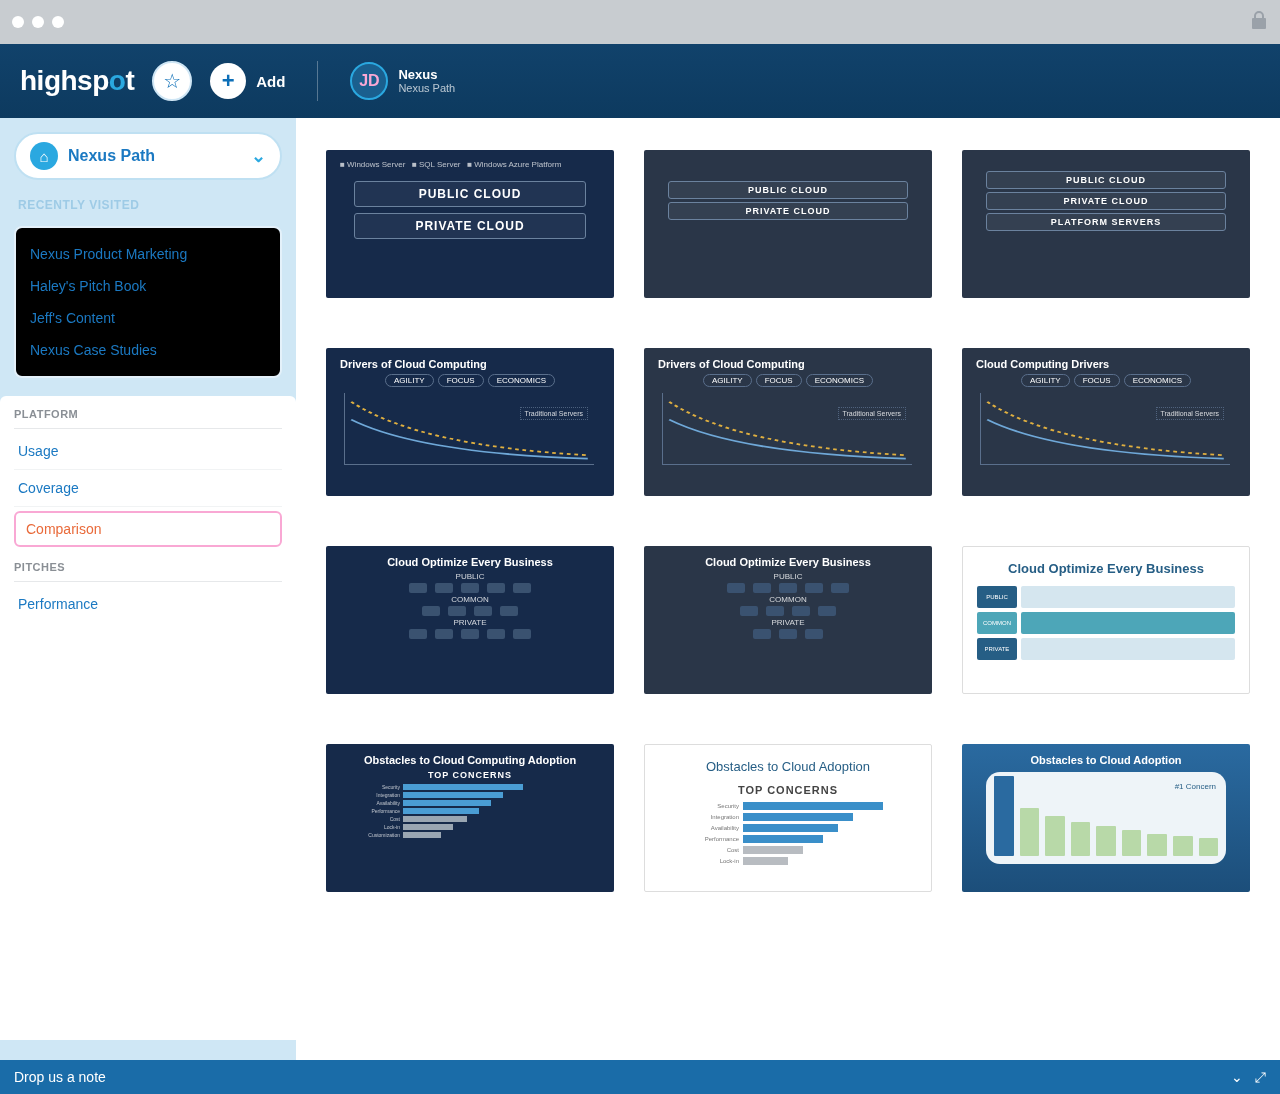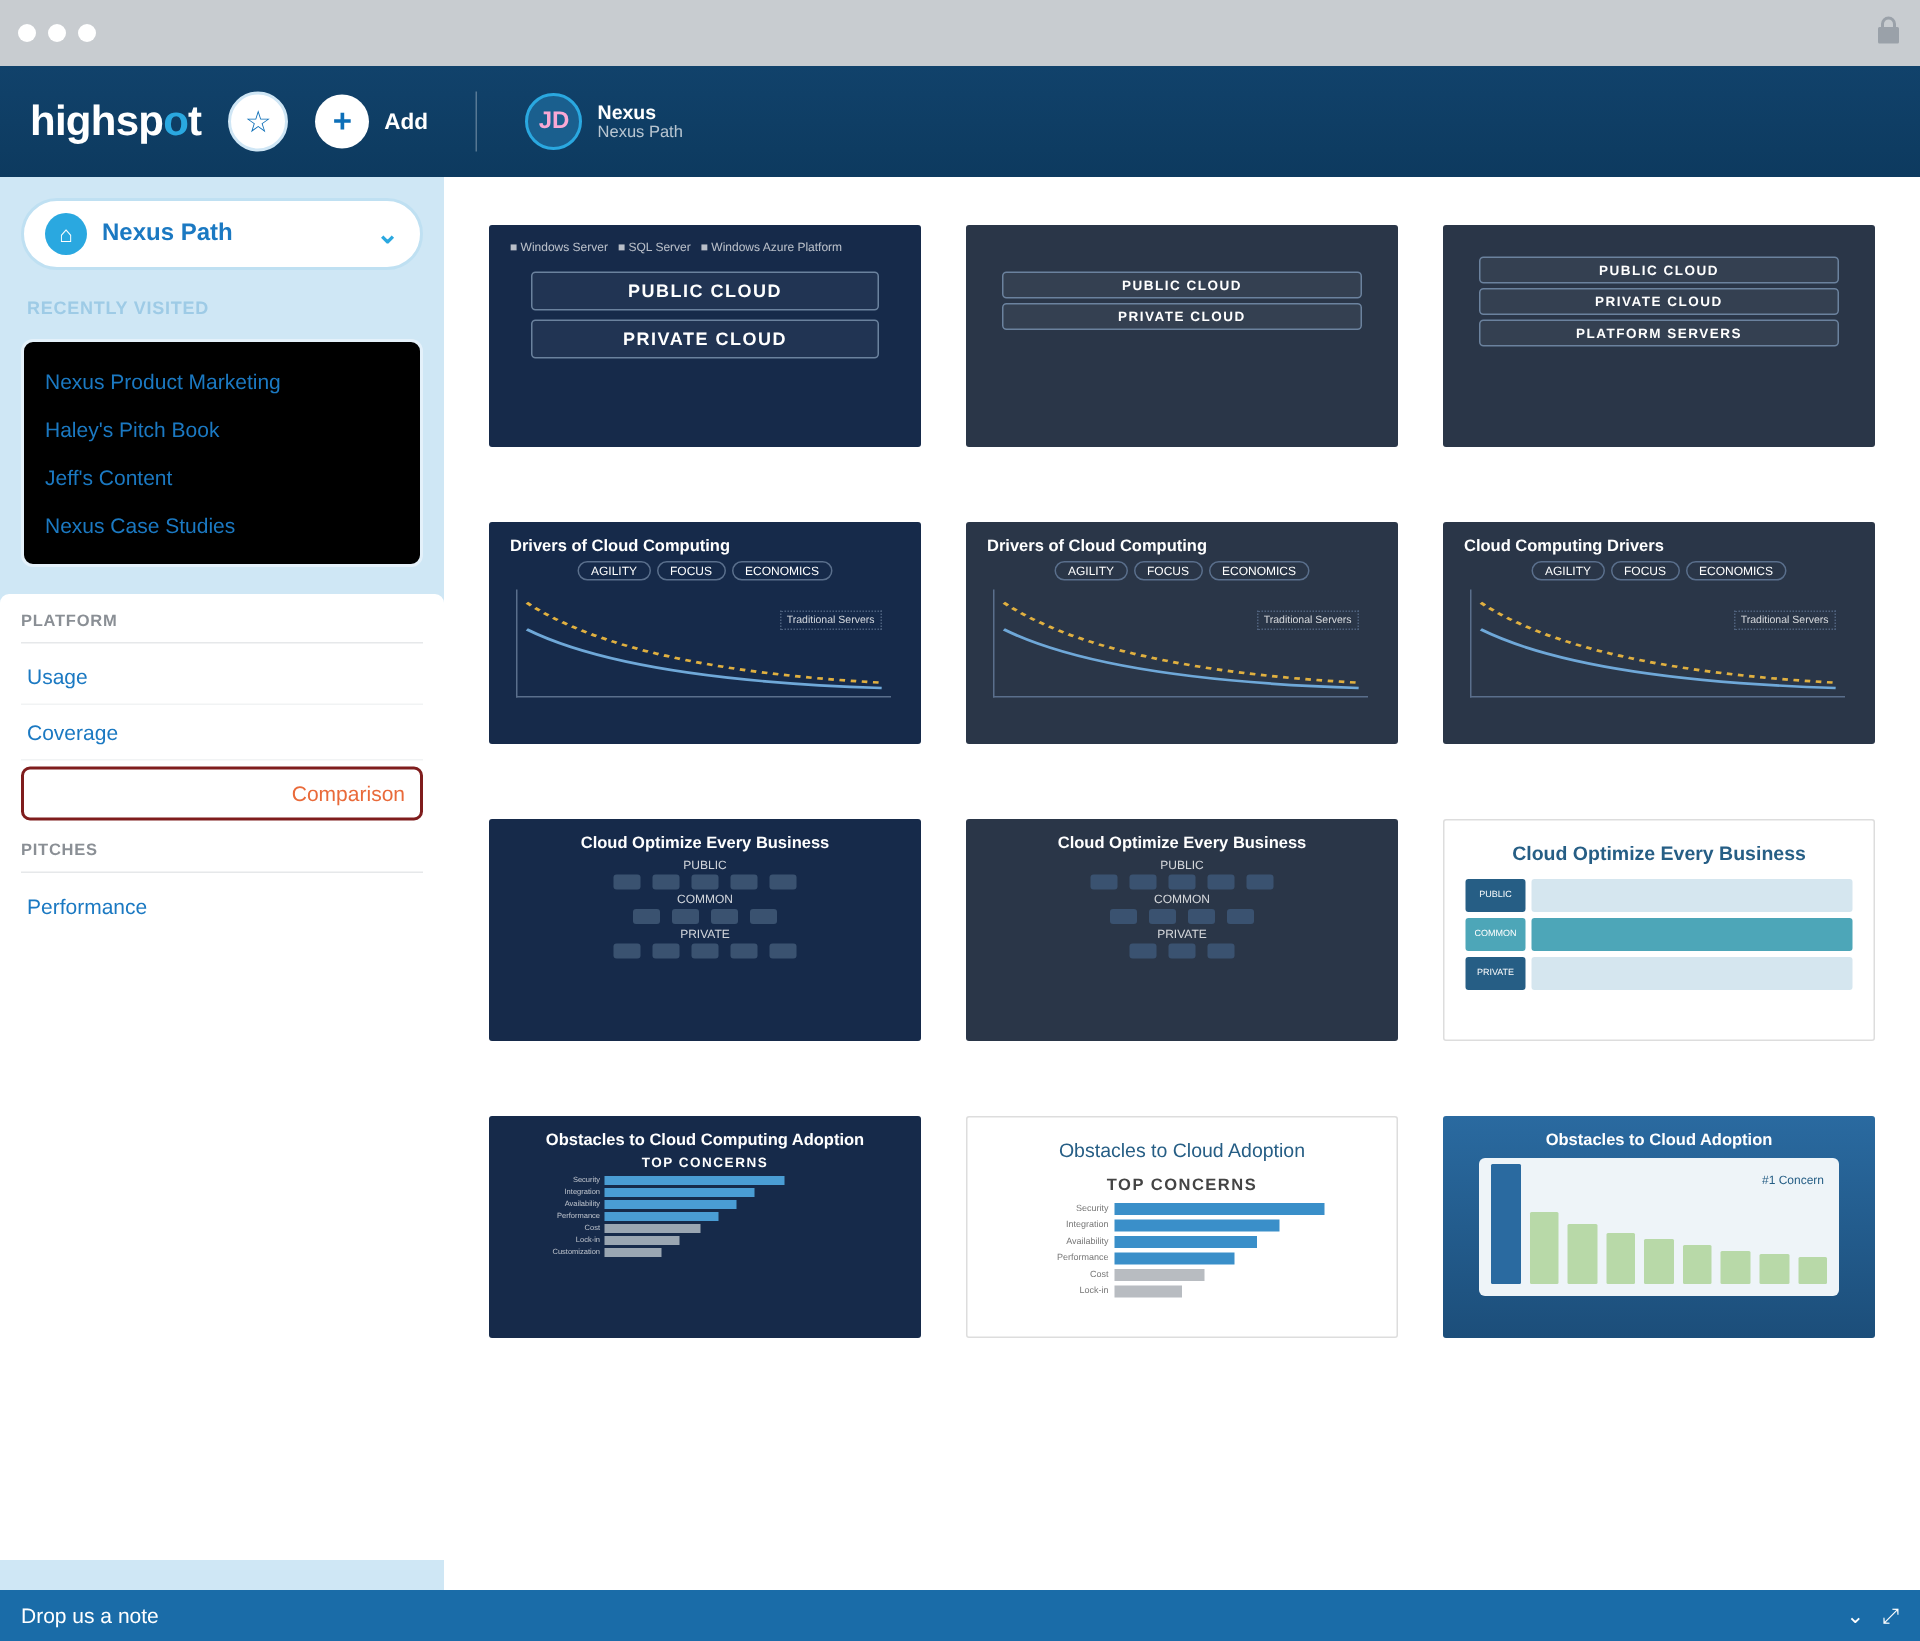--- a/index.html
+++ b/index.html
@@ -36,21 +36,21 @@
 .org-select .home { width: 28px; height: 28px; border-radius: 50%; background: #2aa8e0; color: #fff; display: flex; align-items: center; justify-content: center; font-size: 15px; }
 .org-select .chev { margin-left: auto; color: #2aa8e0; font-size: 18px; }
 
 .section-title { font-size: 12px; font-weight: 700; color: #9ecbe6; letter-spacing: 0.5px; padding: 4px 4px 0; }
 .recent-card { background: #000000; border: 2px solid #e4f1fa; border-radius: 8px; padding: 10px 14px; }
 .recent-card .item { color: #1b79c2; font-size: 14px; padding: 8px 0; cursor: pointer; }
 
 .side-group { background: #fff; border-radius: 6px 6px 0 0; padding: 12px 14px 8px; margin: 4px -14px 0; flex: 1; }
 .side-group-header { font-size: 11px; color: #8a8f95; letter-spacing: 0.5px; font-weight: 600; border-bottom: 1px solid #e6e8ea; padding-bottom: 8px; margin-bottom: 4px; }
 .side-link { color: #1b79c2; font-size: 14px; padding: 10px 4px; cursor: pointer; border-bottom: 1px solid #f1f3f4; }
-.side-link.active { color: #e96a3a; border: 2px solid #7f1d1d; border-radius: 6px; padding: 8px 10px; margin: 4px 0; text-align: right; }
+.side-link.active { color: #e96a3a; border: 2px solid #f9a8d4; border-radius: 6px; padding: 8px 10px; margin: 4px 0; }
 
 
 .main { flex: 1; padding: 32px 30px 0 30px; overflow-y: auto; }
 .grid { display: grid; grid-template-columns: repeat(3, 1fr); gap: 26px 30px; margin-bottom: 50px; }
 .thumb { background: #162a4a; border-radius: 2px; height: 148px; color: #fff; padding: 10px 14px; font-size: 11px; position: relative; overflow: hidden; cursor: pointer; }
 .thumb.dark2 { background: #2a3648; }
 .thumb.light { background: #fff; border: 1px solid #ddd; color: #333; }
 .thumb .bar { border: 1px solid #6b829e; border-radius: 3px; padding: 5px 0; text-align: center; margin: 6px 14px; font-size: 12px; font-weight: 600; letter-spacing: 1px; background: rgba(255,255,255,0.05); }
 .thumb .bar.small { font-size: 9px; padding: 3px 0; margin: 3px 10px; }
 .thumb .title { font-size: 11px; font-weight: 600; margin-bottom: 4px; }
@@ -77,21 +77,21 @@
 .thumb.optlight .side-col div { width: 40px; height: 22px; background: #265e85; border-radius: 2px; font-size: 6px; color: #fff; display: flex; align-items: center; justify-content: center; }
 .thumb.optlight .cells { flex: 1; display: flex; flex-direction: column; gap: 4px; }
 .thumb.optlight .cells .r { height: 22px; background: #d5e6ef; border-radius: 2px; }
 .thumb.optlight .cells .r.teal { background: #4da6b8; }
 
 .thumb .dark-obst .hbar2 { display: flex; align-items: center; margin: 2px 0; gap: 3px; }
 .thumb .dark-obst .hbar2 .lbl2 { width: 60px; font-size: 5px; text-align: right; opacity: 0.7; }
 .thumb .dark-obst .hbar2 .b2 { height: 6px; background: #4a9dd4; }
 
 .thumb.blue3 { background: linear-gradient(#2a6aa0,#1c4e7a); }
-.thumb.blue3 .inner-card { background: #eef4f8; border-radius: 4px; margin: 6px 10px 0; height: 92px; padding: 8px; display: flex; gap: 6px; align-items: flex-end; position: relative; }
+.thumb.blue3 .inner-card { background: #eef4f8; border-radius: 14px; margin: 6px 10px 0; height: 92px; padding: 8px; display: flex; gap: 6px; align-items: flex-end; position: relative; }
 .thumb.blue3 .inner-card .col { flex: 1; background: #b8d9a8; border-radius: 1px; }
 .thumb.blue3 .inner-card .col.first { background: #2a6aa0; height: 80px; }
 .thumb.blue3 .legend { position: absolute; right: 10px; top: 10px; font-size: 8px; color: #265e85; }
 
 
 .footer { height: 34px; background: #1a6ca8; color: #fff; display: flex; align-items: center; padding: 0 14px; font-size: 14px; }
 .footer .spacer { flex: 1; }
 .footer .ic { margin-left: 12px; font-size: 14px; }
 </style>
 </head>

